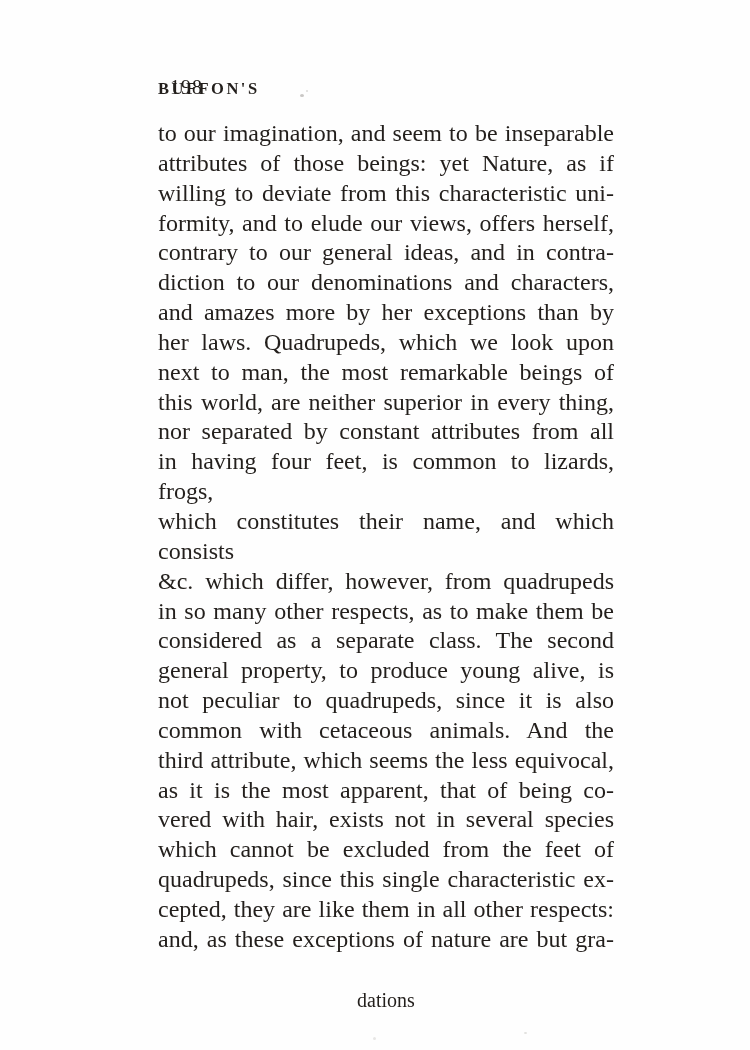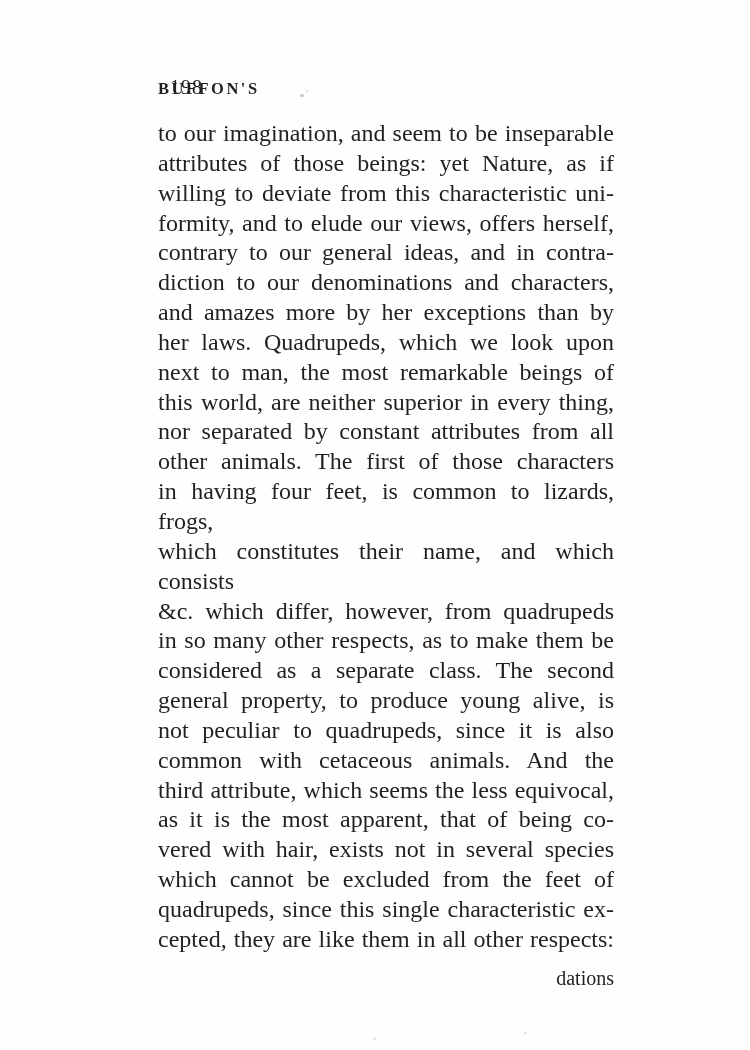--- a/index.html
+++ b/index.html
@@ -52,22 +52,22 @@
     line-height: 29.85px;
     text-align: justify;
     text-align-last: justify;
     -moz-text-align-last: justify;
     white-space: normal;
     word-spacing: 0.5px;
   }
   .catchword-line {
     font-size: 20px;
     line-height: 29.85px;
-    margin-top: 9px;
-    text-align: right;
+    margin-top: 31px;
+    text-align: center;
   }
   
   .speck {
     position: absolute;
     background: #8a8680;
     border-radius: 50%;
     opacity: 0.45;
   }
   .speck-1 { left: 300px; top: 94px;  width: 4px; height: 3px; }
   .speck-2 { left: 306px; top: 90px;  width: 2px; height: 2px; opacity: 0.3; }
@@ -89,35 +89,35 @@
     <div class="line">attributes of those beings: yet Nature, as if</div>
     <div class="line">willing to deviate from this characteristic uni-</div>
     <div class="line">formity, and to elude our views, offers herself,</div>
     <div class="line">contrary to our general ideas, and in contra-</div>
     <div class="line">diction to our denominations and characters,</div>
     <div class="line">and amazes more by her exceptions than by</div>
     <div class="line">her laws.  Quadrupeds, which we look upon</div>
     <div class="line">next to man, the most remarkable beings of</div>
     <div class="line">this world, are neither superior in every thing,</div>
     <div class="line">nor separated by constant attributes from all</div>
-    <div class="line">other animals.  The first of those characters</div>
     <div class="line">in having four feet, is common to lizards, frogs,</div>
     <div class="line">which constitutes their name, and which consists</div>
     <div class="line">&amp;c. which differ, however, from quadrupeds</div>
     <div class="line">in so many other respects, as to make them be</div>
     <div class="line">considered as a separate class.  The second</div>
     <div class="line">general property, to produce young alive, is</div>
     <div class="line">not peculiar to quadrupeds, since it is also</div>
     <div class="line">common with cetaceous animals.  And the</div>
     <div class="line">third attribute, which seems the less equivocal,</div>
     <div class="line">as it is the most apparent, that of being co-</div>
     <div class="line">vered with hair, exists not in several species</div>
     <div class="line">which cannot be excluded from the feet of</div>
     <div class="line">quadrupeds, since this single characteristic ex-</div>
     <div class="line">cepted, they are like them in all other respects:</div>
+    <div class="line">and, as these exceptions of nature are but gra-</div>
     <div class="catchword-line">dations</div>
   </div>
 
   <div class="speck speck-1"></div>
   <div class="speck speck-2"></div>
   <div class="speck speck-3"></div>
   <div class="speck speck-4"></div>
 
 </div>
 

